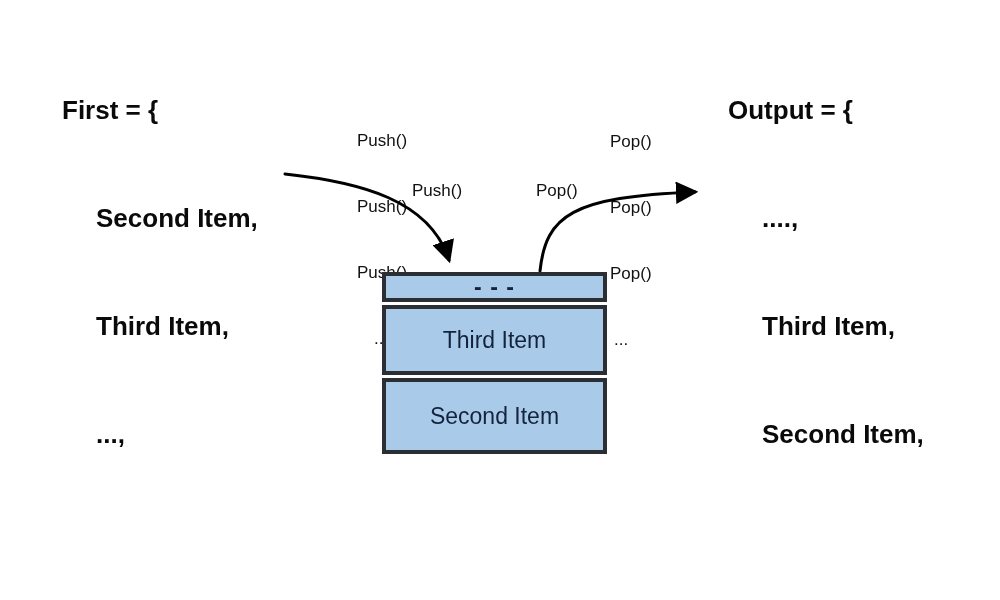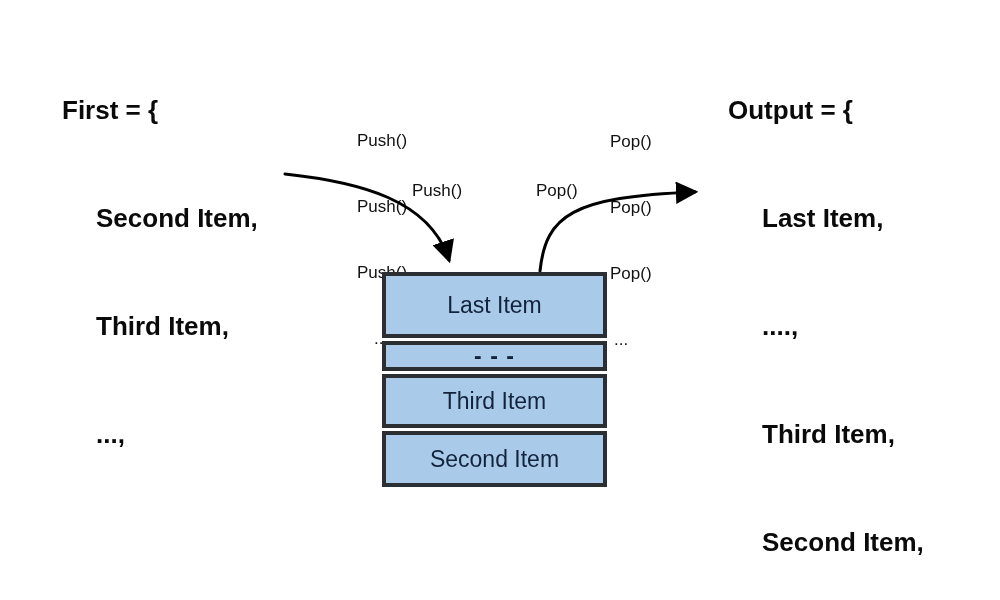--- a/index.html
+++ b/index.html
@@ -59,22 +59,22 @@
     color: #14233c;
     display: flex;
     align-items: center;
     justify-content: center;
     font-size: 23px;
     margin-bottom: 3px;
   }
   .stack-box:last-child { margin-bottom: 0; }
   .h-tall  { height: 66px; }
   .h-thin  { height: 30px; font-weight: bold; letter-spacing: 1px; }
-  .h-mid1  { height: 54px; }
-  .h-mid2  { height: 56px; }
+  .h-mid1  { height: 70px; }
+  .h-mid2  { height: 76px; }
 
   
   #arrows {
     position: absolute;
     left: 0; top: 0;
     pointer-events: none;
   }
 </style>
 </head>
 <body>
@@ -83,21 +83,20 @@
   <div>First = {</div>
   <div class="indent">Second Item,</div>
   <div class="indent">Third Item,</div>
   <div class="indent">...,</div>
   
   
 </div>
 
 <div class="code-block" id="output-block">
   <div>Output = {</div>
-  <div class="indent">Last Item,</div>
   <div class="indent">....,</div>
   <div class="indent">Third Item,</div>
   <div class="indent">Second Item,</div>
   
   
 </div>
 
 <div class="op-col" id="push-col">
   <div>Push()</div>
   <div>Push()</div>
@@ -118,17 +117,16 @@
   <defs>
     <marker id="arrowhead" viewBox="0 0 10 10" refX="8.5" refY="5" markerWidth="7.5" markerHeight="7.5" orient="auto-start-reverse">
       <path d="M 0 0 L 10 5 L 0 10 z" fill="#000000"></path>
     </marker>
   </defs>
   <path d="M 285 174 C 360 182, 430 200, 449 260" fill="none" stroke="#000000" stroke-width="3" stroke-linecap="round" marker-end="url(#arrowhead)"></path>
   <path d="M 540 271 C 546 215, 572 197, 695 192" fill="none" stroke="#000000" stroke-width="3" stroke-linecap="round" marker-end="url(#arrowhead)"></path>
 </svg>
 
 <div id="stack">
-  <div class="stack-box h-tall">Last Item</div>
   <div class="stack-box h-thin">- - -</div>
   <div class="stack-box h-mid1">Third Item</div>
   <div class="stack-box h-mid2">Second Item</div>
 </div>
 
 </body></html>

